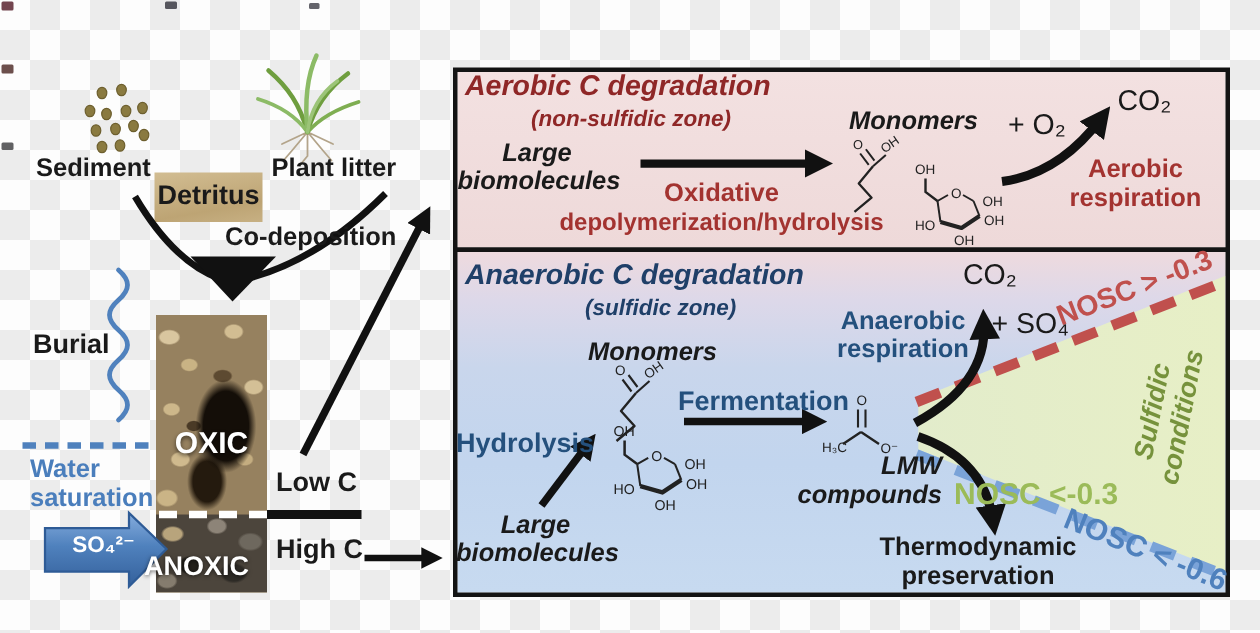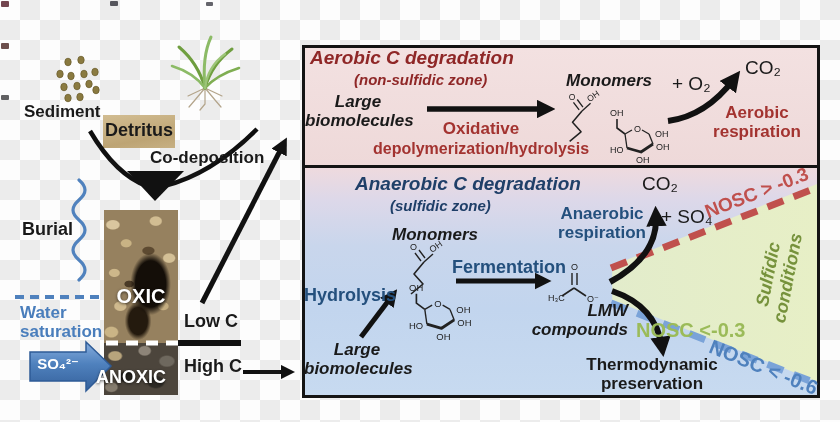--- a/index.html
+++ b/index.html
@@ -174,41 +174,42 @@
     <path d="M612,291 Q656,306 662,347" fill="none" stroke="#111" stroke-width="6" marker-end="url(#ah)"></path>
 
     <use href="#acid" transform="translate(563,90) scale(0.95)"></use>
     <use href="#glucose" transform="translate(609,106)"></use>
     <use href="#acid" transform="translate(404,240)"></use>
     <use href="#glucose" transform="translate(408,280) scale(1.05)"></use>
     <use href="#acetate" transform="translate(548,260)"></use>
   </svg>
 
   <div class="lbl b" style="left:24px;top:102px;font-size:17px;">Sediment</div>
+  <div class="lbl b" style="left:181px;top:102px;font-size:17px;">Plant litter</div>
   <div class="lbl b" style="left:103px;top:120px;width:72px;text-align:center;font-size:18px;">Detritus</div>
   <div class="lbl b" style="left:150px;top:148px;font-size:17px;">Co-deposition</div>
   <div class="lbl b" style="left:22px;top:219px;font-size:18px;">Burial</div>
   <div class="lbl b accblue wrap" style="left:20px;top:303px;width:88px;text-align:left;font-size:17px;">Water saturation</div>
   <div class="lbl b" style="left:104px;top:285px;width:74px;text-align:center;font-size:20px;color:#fff;text-shadow:0 1px 3px rgba(0,0,0,.6);">OXIC</div>
   <div class="lbl b" style="left:92px;top:357px;width:74px;text-align:right;font-size:18px;color:#fff;text-shadow:0 1px 3px rgba(0,0,0,.6);margin-top:10px;">ANOXIC</div>
-  <div class="lbl b" style="left:30px;top:356px;width:56px;text-align:center;font-size:15px;color:#fff;">SO₄²⁻</div>
+  <div class="lbl b" style="left:30px;top:356px;width:56px;text-align:center;font-size:15px;color:#fff;padding-left:11px;">SO₄²⁻</div>
   <div class="lbl b" style="left:184px;top:311px;font-size:18px;">Low C</div>
   <div class="lbl b" style="left:184px;top:356px;font-size:18px;">High C</div>
 
   <div class="lbl b i dkred" style="left:310px;top:47px;font-size:19px;">Aerobic C degradation</div>
   <div class="lbl b i dkred" style="left:354px;top:72px;font-size:15px;">(non-sulfidic zone)</div>
   <div class="lbl b i wrap" style="left:305px;top:92px;width:106px;font-size:17px;">Large biomolecules</div>
   <div class="lbl b red2" style="left:406px;top:119px;width:150px;text-align:center;font-size:17px;">Oxidative</div>
   <div class="lbl b red2" style="left:356px;top:140px;width:250px;text-align:center;font-size:16px;">depolymerization/hydrolysis</div>
   <div class="lbl b i" style="left:566px;top:71px;font-size:17px;">Monomers</div>
   <div class="lbl" style="left:672px;top:73px;font-size:19px;">+ O₂</div>
   <div class="lbl" style="left:745px;top:57px;font-size:19px;">CO₂</div>
   <div class="lbl b red2 wrap" style="left:707px;top:103px;width:100px;font-size:17px;">Aerobic respiration</div>
 
-  <div class="lbl b i navy" style="left:310px;top:173px;font-size:19px;margin-left:45px;">Anaerobic C degradation</div>
+  <div class="lbl b i navy" style="left:310px;top:173px;font-size:19px;">Anaerobic C degradation</div>
   <div class="lbl b i navy" style="left:366px;top:198px;font-size:15px;margin-left:24px;">(sulfidic zone)</div>
   <div class="lbl b i" style="left:392px;top:225px;font-size:17px;">Monomers</div>
   <div class="lbl b dkblue" style="left:452px;top:257px;font-size:18px;">Fermentation</div>
   <div class="lbl b dkblue" style="left:304px;top:285px;font-size:18px;">Hydrolysis</div>
   <div class="lbl b i wrap" style="left:304px;top:340px;width:106px;font-size:17px;">Large biomolecules</div>
   <div class="lbl b i wrap" style="left:528px;top:301px;width:100px;font-size:17px;text-align:right;">LMW compounds</div>
   <div class="lbl b dkblue wrap" style="left:552px;top:204px;width:100px;font-size:17px;">Anaerobic respiration</div>
   <div class="lbl" style="left:642px;top:173px;font-size:19px;">CO₂</div>
   <div class="lbl" style="left:661px;top:206px;font-size:19px;">+ SO₄</div>
   <div class="lbl b" style="left:702px;top:182px;font-size:19px;color:#c0504d;transform:rotate(-21deg);transform-origin:center;">NOSC &gt; -0.3</div>

